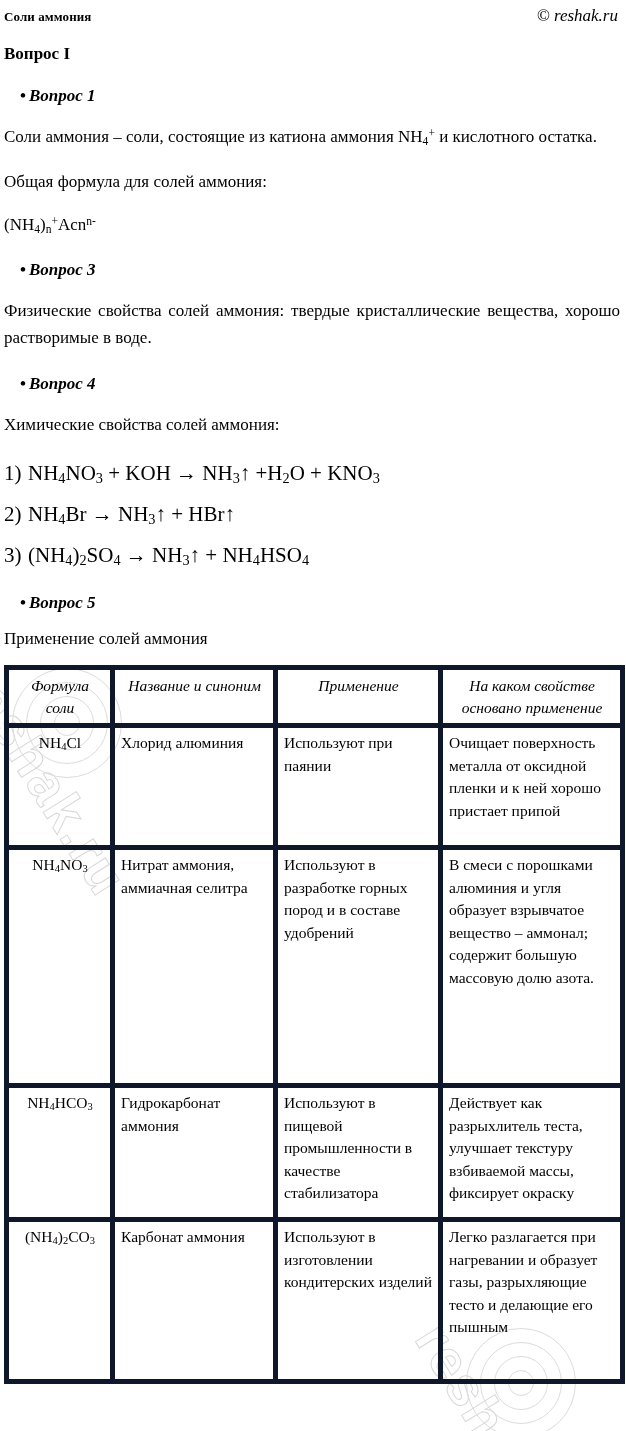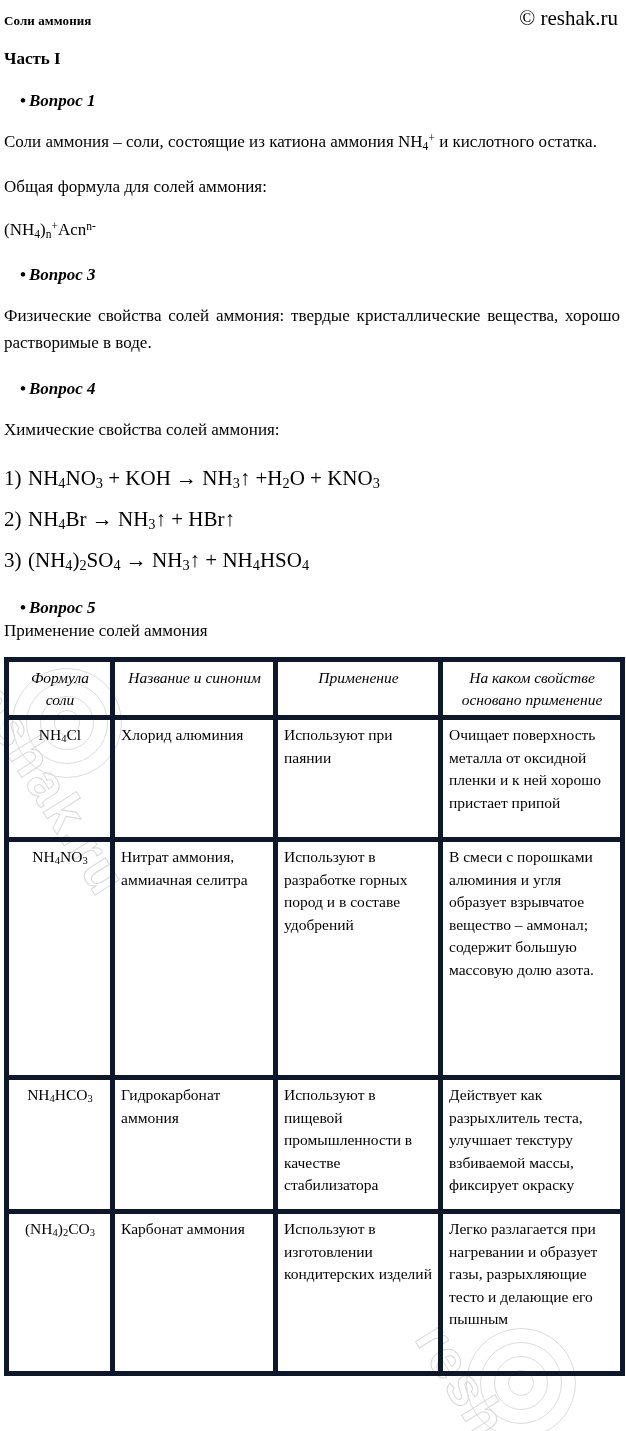--- a/index.html
+++ b/index.html
@@ -37,24 +37,25 @@
     align-items: baseline;
     justify-content: space-between;
     margin: 0 0 2px 0;
   }
   .doc-title {
     font-size: 13px;
     font-weight: bold;
     letter-spacing: 0.1px;
   }
   .copyright {
-    font-size: 21px;
+    font-size: 17px;
     font-weight: normal;
     white-space: nowrap;
     padding-right: 2px;
+    font-style: italic;
   }
 
   
   .part-title {
     font-size: 17px;
     font-weight: bold;
     margin: 18px 0 0 0;
   }
   .question-title {
     font-size: 17px;
@@ -95,21 +96,21 @@
     font-size: 21px;
     line-height: 1.45;
     margin: 0 0 10px 0;
     white-space: nowrap;
   }
   .eq-num { display: inline-block; min-width: 24px; }
 
   
   .usage-caption {
     font-size: 17px;
-    margin: 3px 0 0 0;
+    margin: 16px 0 0 0;
   }
   table.usage-table {
     border-collapse: collapse;
     width: 616px;
     margin: 16px 0 0 0;
     table-layout: fixed;
   }
   table.usage-table th,
   table.usage-table td {
     border: 5px solid #0f172a;
@@ -200,21 +201,21 @@
   <div class="wm-rings rings-b3"></div>
   <div class="wm-rings rings-b4"></div>
 
   <div class="content">
 
     <div class="header-row">
       <div class="doc-title">Соли аммония</div>
       <div class="copyright">© reshak.ru</div>
     </div>
 
-    <div class="part-title">Часть I</div>
+    <div class="part-title">Вопрос I</div>
 
     <div class="question-title">
       <span class="bullet">•</span><span>Вопрос 1</span>
     </div>
     <p class="body-text justified">Соли аммония – соли, состоящие из катиона аммония NH<sub>4</sub><sup>+</sup> и кислотного остатка.</p>
 
     <p class="body-text">Общая формула для солей аммония:</p>
     <p class="formula-line">(NH<sub>4</sub>)<sub>n</sub><sup>+</sup>Acn<sup>n-</sup></p>
 
     <div class="question-title">

